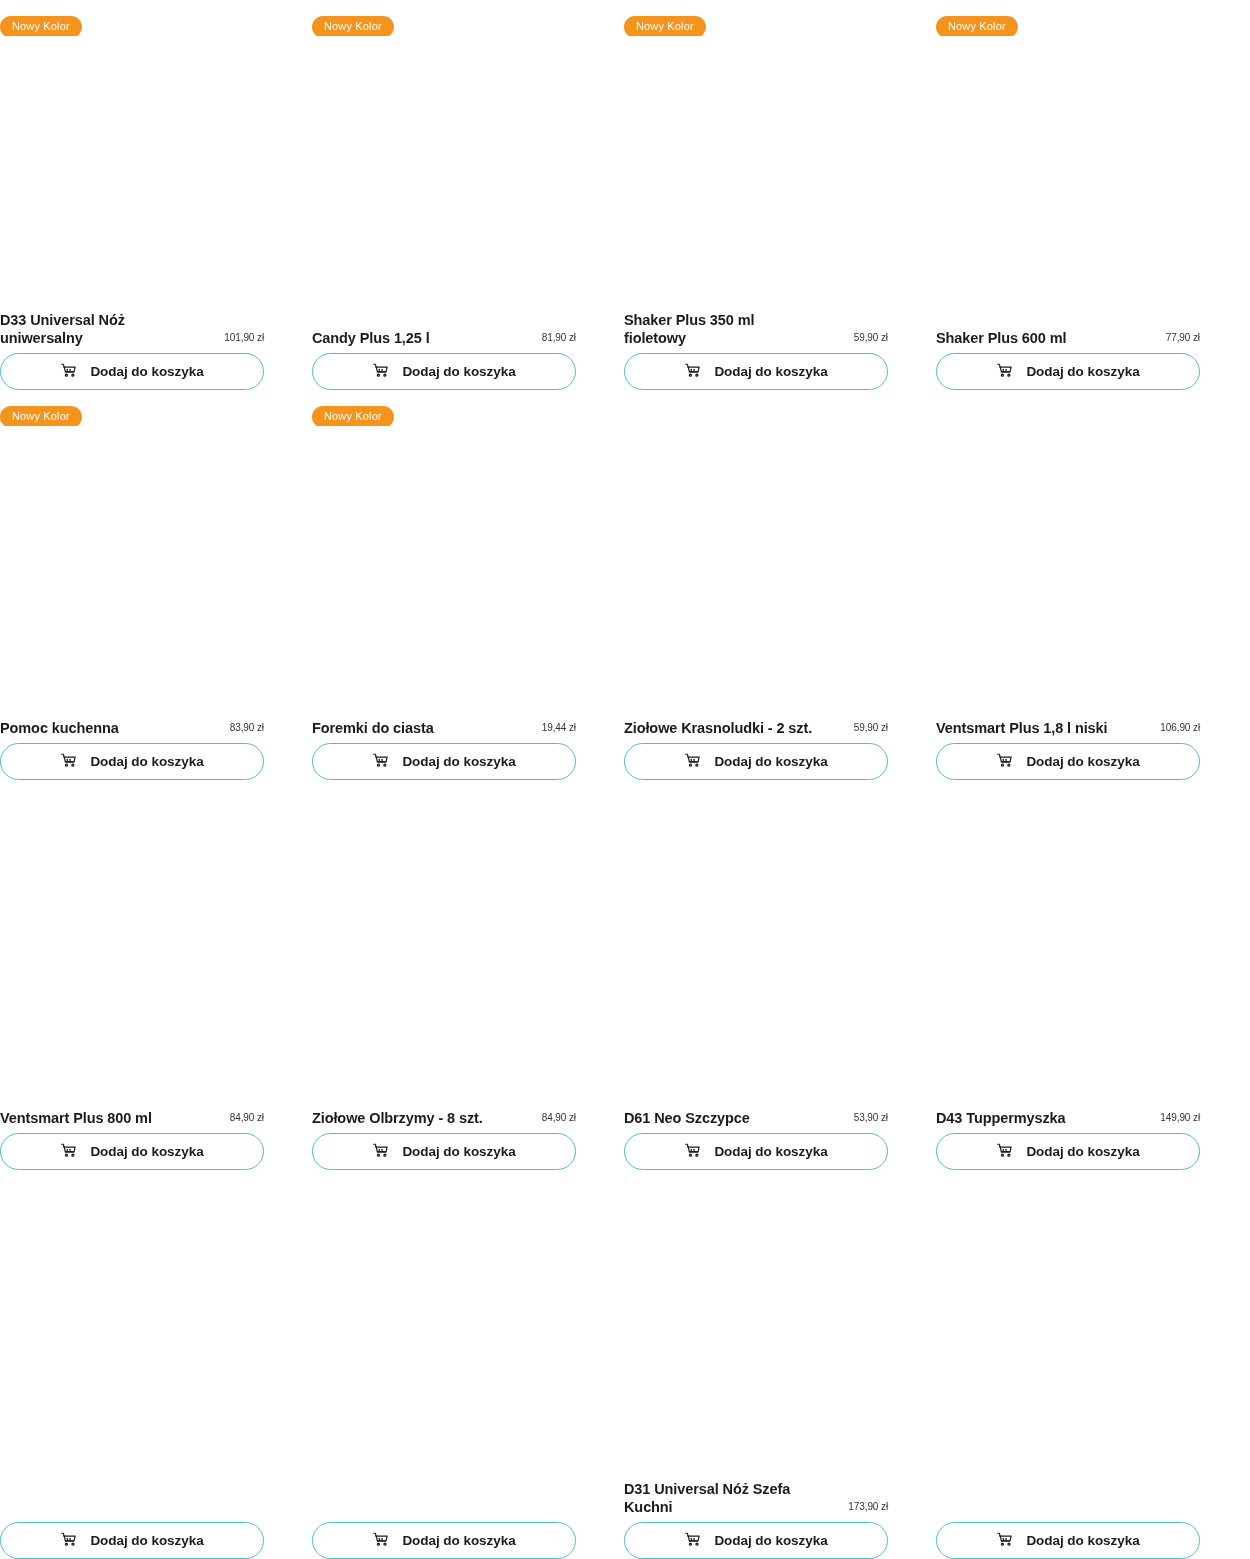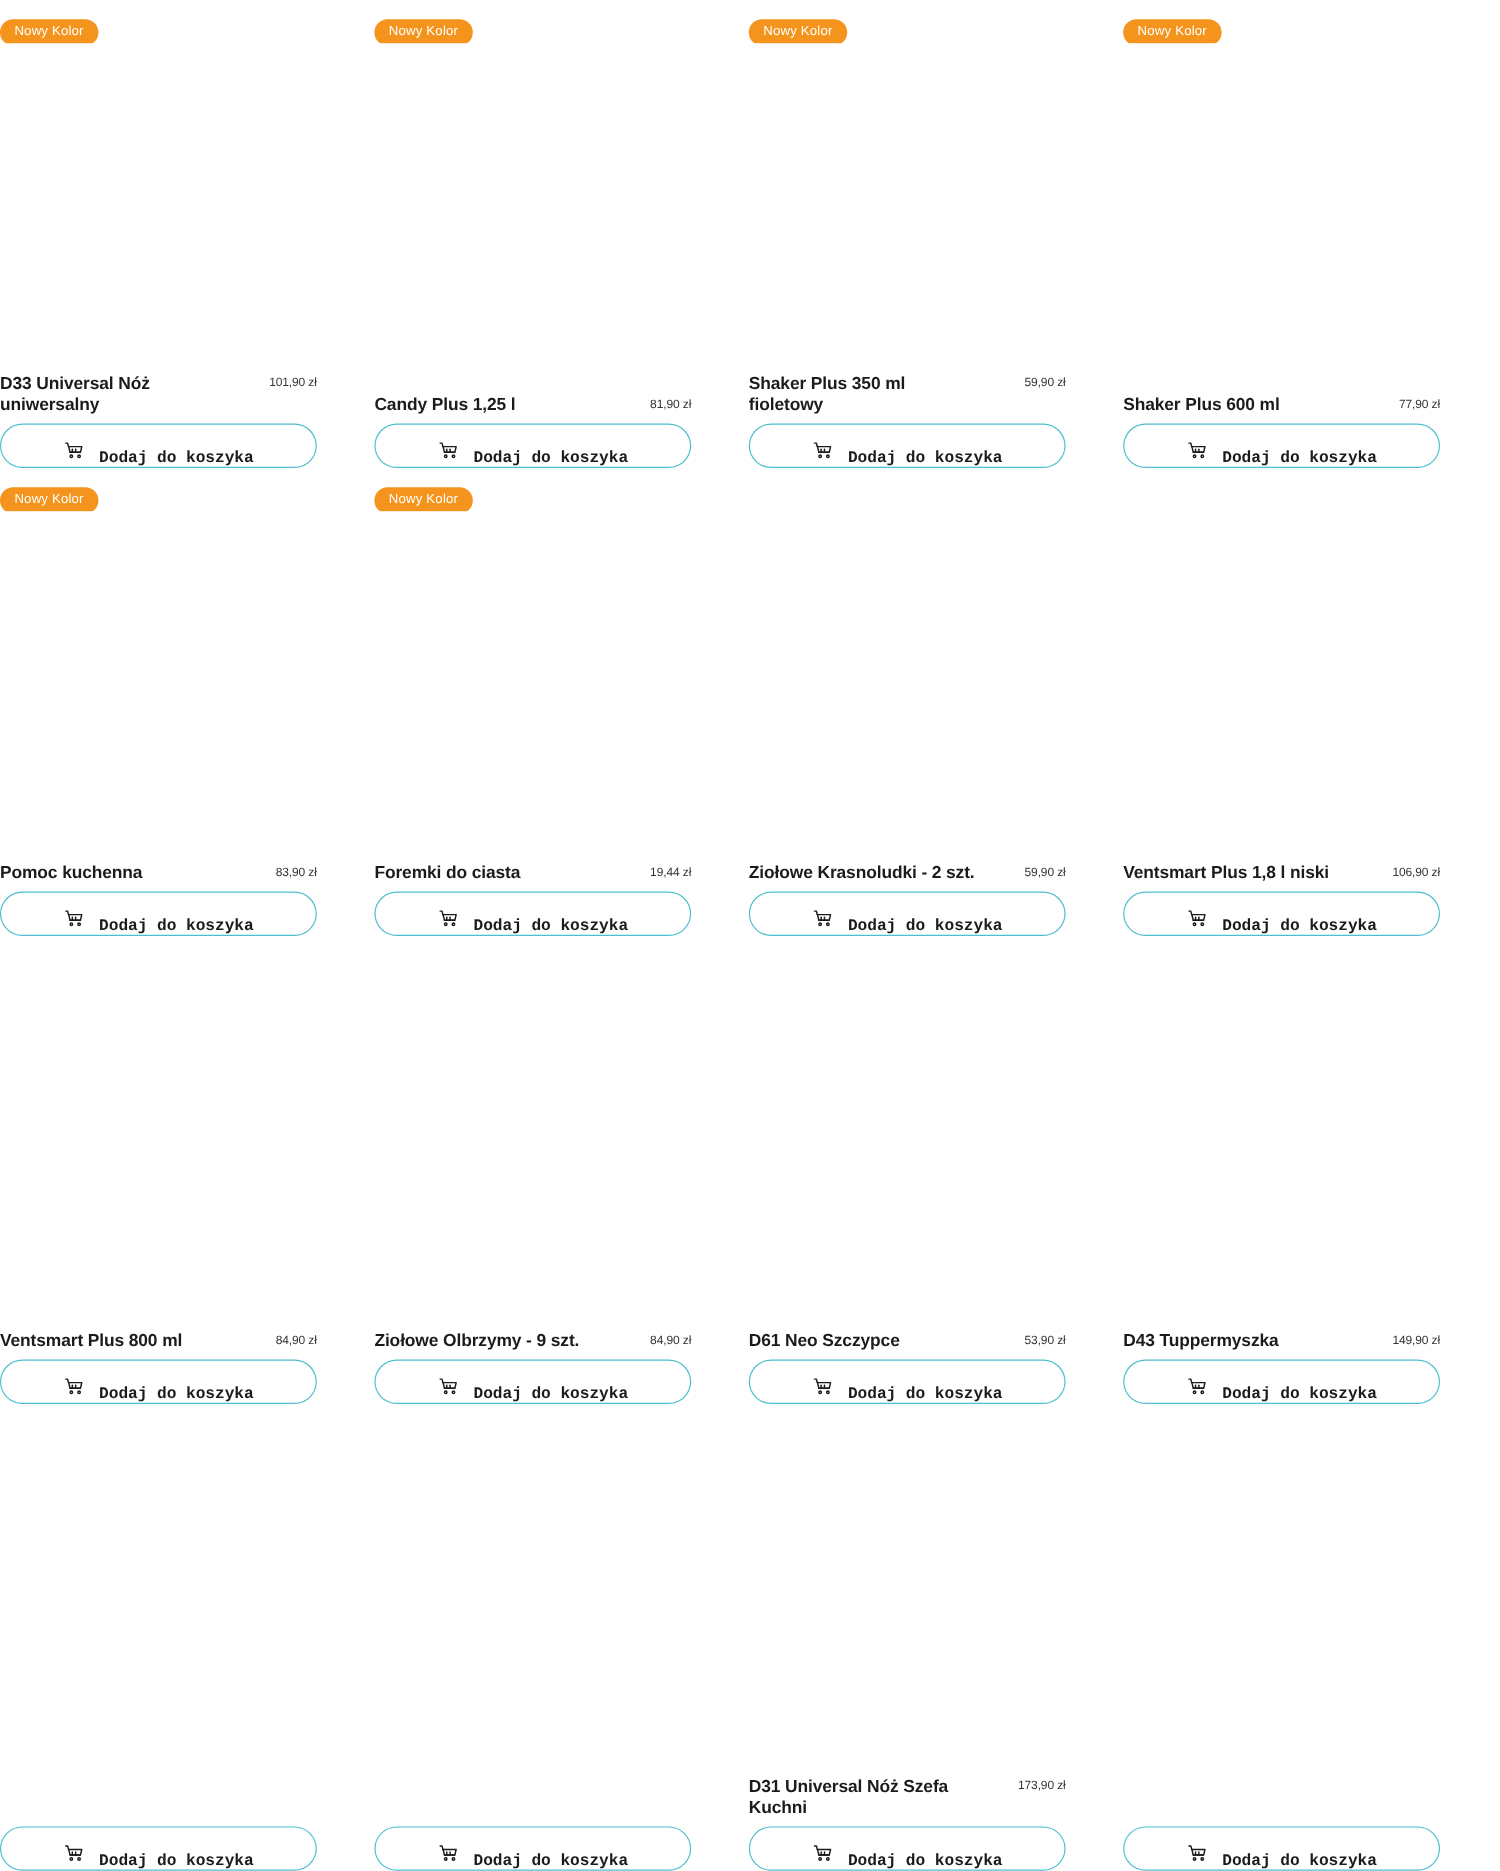--- a/index.html
+++ b/index.html
@@ -44,21 +44,21 @@
     padding:5px 12px 6px 12px;
     border-radius:999px;
     white-space:nowrap;
   }
   .badge.hidden{visibility:hidden;}
 
   .media{flex:1 1 auto; background:#ffffff;}
 
   .info{
     display:flex;
-    align-items:flex-start;
+    align-items:flex-end;
     justify-content:space-between;
     gap:10px;
     padding-bottom:6px;
   }
   .title{
     font-size:14.5px;
     line-height:18px;
     font-weight:700;
     color:#1b1b1b;
     letter-spacing:-.1px;
@@ -75,26 +75,26 @@
   }
 
   .cart-btn{
     width:264px;
     height:37px;
     box-sizing:border-box;
     background:#ffffff;
     border:1.5px solid #4dbece;
     border-radius:999px;
     display:flex;
-    align-items:flex-end;
+    align-items:center;
     justify-content:center;
     gap:13px;
     cursor:pointer;
     padding:0;
-    font-family:Liberation Mono, monospace;
+    font-family:Liberation Sans, sans-serif;
     margin-bottom:0;
   }
   .cart-btn .lbl{
     font-size:13.5px;
     font-weight:700;
     color:#1b1b1b;
     letter-spacing:-.05px;
     line-height:1;
   }
   .cart-ico{display:block;}
@@ -327,21 +327,21 @@
       </span>
       <span class="lbl">Dodaj do koszyka</span>
     </button>
   </div>
     <div class="card r3">
     <div class="badge-slot">
       <span class="badge hidden"></span>
     </div>
     <div class="media"></div>
     <div class="info">
-      <div class="title">Ziołowe Olbrzymy - 9 szt.</div>
+      <div class="title">Ziołowe Olbrzymy - 8 szt.</div>
       <div class="price">84,90 zł</div>
     </div>
     <button class="cart-btn">
       <span class="cart-ico">
         <svg width="17" height="17" viewBox="0 0 24 24" fill="none" stroke="#1b1b1b" stroke-width="1.7" stroke-linecap="round" stroke-linejoin="round">
           <path d="M2.5 3.2h2.2l1.1 4.1"></path>
           <path d="M5.8 7.3h15.6l-1.6 6.6H7.6"></path>
           <path d="M7.6 13.9 6 7.3"></path>
           <path d="M8.2 13.9h11.3"></path>
           <path d="M10.3 10.4v3.3"></path>

